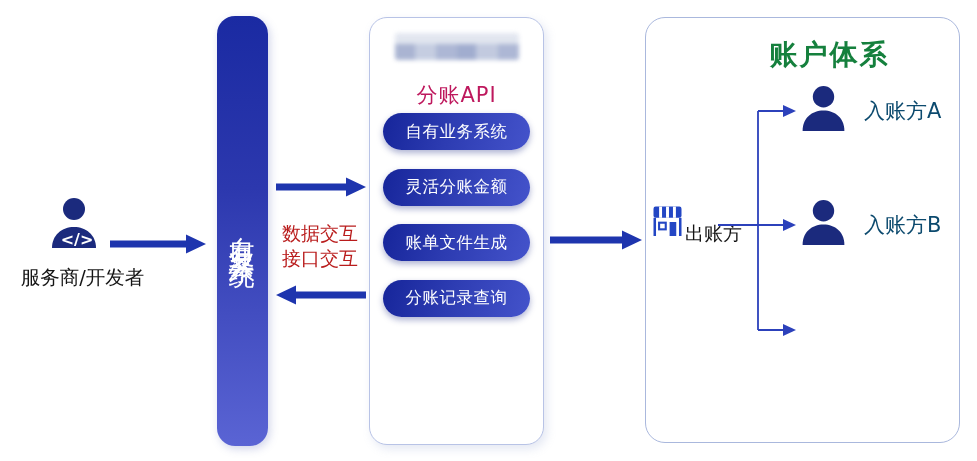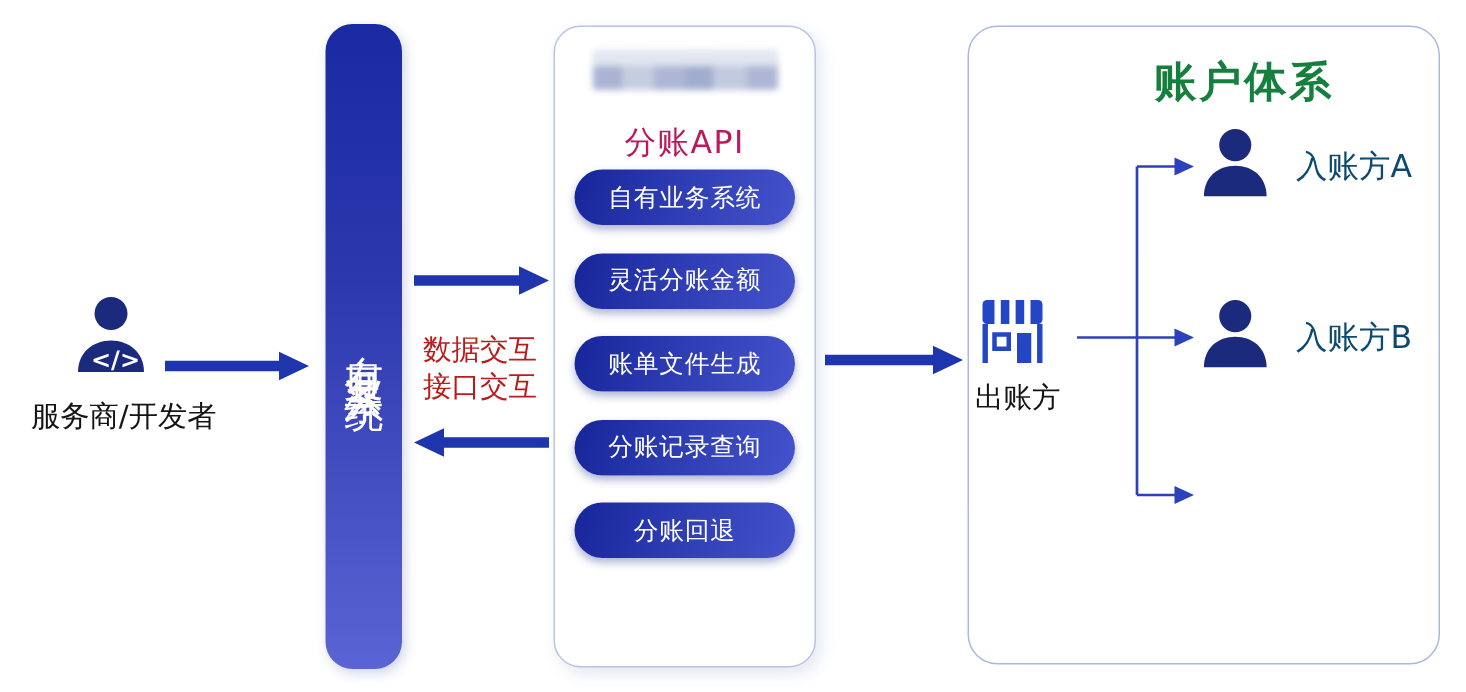--- a/index.html
+++ b/index.html
@@ -41,21 +41,21 @@
   .api-pill { height:37px; border-radius:19px; display:flex; align-items:center; justify-content:center;
     color:#ffffff; font-size:16.5px; letter-spacing:0.5px; white-space:nowrap;
     background:linear-gradient(105deg,#16259a 0%, #2d3cb2 45%, #4453cb 100%);
     box-shadow:0 3px 6px rgba(24,38,130,0.35); }
 
   
   .account-panel { position:absolute; left:645px; top:17px; width:315px; height:426px;
     border:1.5px solid #aab8dd; border-radius:20px; background:#ffffff; }
   .account-title { position:absolute; left:645px; top:36px; width:369px; text-align:center;
     font-size:28px; font-weight:600; color:#15803d; letter-spacing:2px; }
-  .payer-group { position:absolute; left:650px; top:197px; width:92px; display:flex; flex-direction:column; align-items:flex-start; }
+  .payer-group { position:absolute; left:650px; top:197px; width:92px; display:flex; flex-direction:row; align-items:flex-end; }
   .payer-label { margin-top:5px; font-size:19px; color:#141414; white-space:nowrap; }
   .connector-svg { position:absolute; left:645px; top:17px; }
   .payee-row { position:absolute; display:flex; align-items:center; gap:14px; }
   .payee-label { font-size:21px; color:#0c4a6e; white-space:nowrap; }
 </style>
 </head>
 <body>
 
 <div class="canvas">
 
@@ -90,21 +90,20 @@
   </svg>
 
   <div class="api-panel">
     <div class="redacted-logo"></div>
     <div class="api-title">分账API</div>
     <div class="api-buttons">
       <div class="api-pill">自有业务系统</div>
       <div class="api-pill">灵活分账金额</div>
       <div class="api-pill">账单文件生成</div>
       <div class="api-pill">分账记录查询</div>
-      <div class="api-pill">分账回退</div>
     </div>
   </div>
 
   <svg class="flow-arrow" style="left:550px; top:230px;" width="92" height="20">
     <path d="M0 6.5 H72 V0.5 L92 10 L72 19.5 V13.5 H0 Z" fill="#1e35ae"></path>
   </svg>
 
   <div class="account-panel"></div>
   <div class="account-title">账户体系</div>
 

